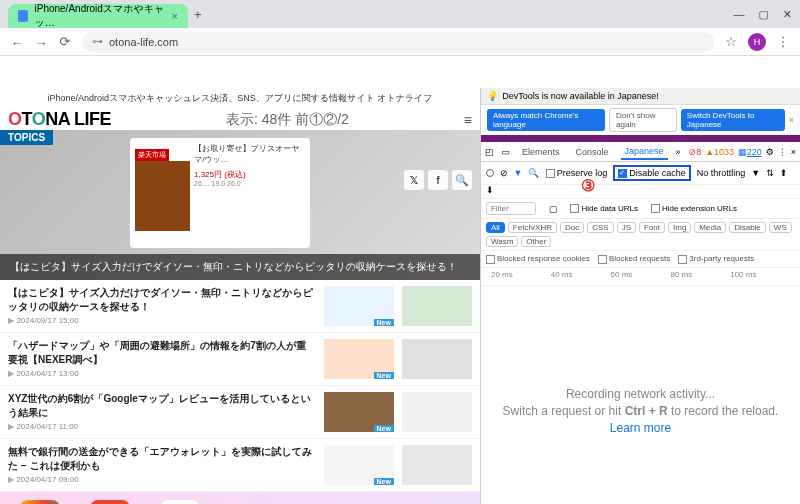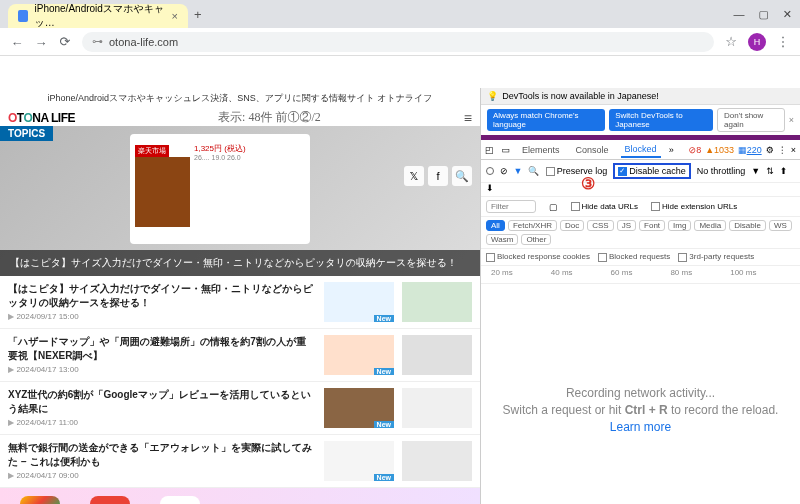--- a/index.html
+++ b/index.html
@@ -1,39 +1,39 @@
 <!DOCTYPE html>
 <html><head>
 <meta charset="utf-8">
 <style>
 * { margin: 0; padding: 0; box-sizing: border-box; font-family: Arial, sans-serif; }
 body { width: 800px; height: 504px; background: #fff; overflow: hidden; position: relative; }
 
 .chrome-top { height: 28px; background: #dfe1e5; display: flex; align-items: center; padding: 0 8px; }
-.tab { background: #fef9c3; border-radius: 8px 8px 0 0; height: 24px; margin-top: 4px; padding: 0 10px; display: flex; align-items: center; font-size: 10px; gap: 6px; max-width: 180px; }
+.tab { background: #86efac; border-radius: 8px 8px 0 0; height: 24px; margin-top: 4px; padding: 0 10px; display: flex; align-items: center; font-size: 10px; gap: 6px; max-width: 180px; }
 .tab .favicon { width: 12px; height: 12px; background: #4285f4; border-radius: 2px; }
 .tab .close-x { margin-left: auto; font-size: 11px; color: #666; }
 .plus-tab { margin-left: 6px; color: #555; font-size: 13px; }
 .window-controls { margin-left: auto; display: flex; gap: 14px; color: #444; font-size: 11px; }
 .window-controls span { cursor: pointer; }
 
 .url-bar { height: 28px; background: #fff; display: flex; align-items: center; padding: 0 10px; gap: 10px; border-bottom: 1px solid #ddd; }
 .nav-icon { width: 14px; height: 14px; color: #5f6368; display: flex; align-items: center; justify-content: center; font-size: 13px; }
 .url-field { flex: 1; height: 20px; background: #f1f3f4; border-radius: 10px; padding: 0 10px; display: flex; align-items: center; font-size: 11px; color: #444; }
 .avatar { width: 18px; height: 18px; border-radius: 50%; background: #9c27b0; color: #fff; display: flex; align-items: center; justify-content: center; font-size: 9px; }
 
 .content-wrap { display: flex; height: calc(100% - 56px); margin-top: 32px; }
 .left-pane { width: 480px; overflow: hidden; position: relative; }
 .right-pane { flex: 1; border-left: 1px solid #ccc; background: #fff; font-size: 9px; display: flex; flex-direction: column; }
 
 .site-desc { font-size: 9px; text-align: center; padding: 4px; color: #333; }
 .logo-row { display: flex; align-items: center; justify-content: space-between; padding: 0 8px; }
-.logo { font-size: 12px; font-weight: bold; letter-spacing: -0.5px; }
+.logo { font-size: 18px; font-weight: bold; letter-spacing: -0.5px; }
 .logo .o1{color:#e63946}.logo .o2{color:#2a9d8f}
-.stats { font-size: 12px; color: #666; font-family: Liberation Serif, serif; }
+.stats { font-size: 14px; color: #666; }
 .menu-btn { font-size: 14px; color: #555; }
 
 .hero { position: relative; height: 150px; background: #aaa; overflow: hidden; }
 .hero-bg { position: absolute; inset: 0; background: linear-gradient(135deg,#b8b8b8,#ddd); }
 .hero-card { position: absolute; left: 130px; top: 8px; width: 180px; height: 110px; background: #fff; border-radius: 4px; padding: 5px; display: flex; gap: 4px; }
 .hero-card .ph { width: 55px; height: 70px; background: #8b4513; }
 .hero-card .txt { font-size: 8px; color: #333; }
 .topics-label { position: absolute; left: 0; top: 0; background: #0066a8; color: #fff; font-size: 10px; padding: 2px 8px; font-weight: bold; }
 .social-icons { position: absolute; right: 8px; top: 40px; display: flex; gap: 4px; }
 .social-icons span { width: 20px; height: 20px; background: rgba(255,255,255,.9); border-radius: 3px; display: flex; align-items: center; justify-content: center; font-size: 11px; }
@@ -49,21 +49,21 @@
 
 .bottom-strip { height: 55px; background: linear-gradient(90deg,#ffd7f0,#f0e0ff); display: flex; align-items: center; gap: 30px; padding: 0 20px; }
 .app-ico { width: 40px; height: 40px; border-radius: 8px; display: flex; align-items: center; justify-content: center; font-size: 20px; }
 .app-photos { background: linear-gradient(135deg,#fbbc04,#ea4335,#34a853,#4285f4); color:#fff;}
 .app-s { background: #ea4335; color: #fff; font-weight: bold; }
 .app-c { background: #fff; color: #333; }
 
 
 .dt-info-bar { background: #f0f0f0; padding: 3px 6px; display: flex; align-items: center; gap: 4px; border-bottom: 1px solid #ddd; }
 .dt-info-bar .bulb { color: #f5a623; }
-.dt-lang-bar { padding: 3px 6px; display: flex; gap: 4px; border-bottom: 5px solid #701a75; align-items: center; }
+.dt-lang-bar { padding: 3px 6px; display: flex; gap: 4px; border-bottom: 7px solid #701a75; align-items: center; }
 .pill { padding: 2px 6px; border-radius: 3px; font-size: 8px; }
 .pill-blue { background: #1a73e8; color: #fff; }
 .pill-outline { border: 1px solid #ccc; color: #555; }
 .close-info { margin-left: auto; color: #888; }
 
 .dt-tabs { display: flex; align-items: center; border-bottom: 1px solid #ccc; padding: 0 4px; height: 20px; gap: 8px; }
 .dt-tab { font-size: 9px; color: #555; padding: 2px 4px; }
 .dt-tab.active { color: #1a73e8; border-bottom: 2px solid #1a73e8; }
 .dt-icons-right { margin-left: auto; display: flex; gap: 4px; align-items: center; font-size: 9px; }
 .err-b { color: #d93025; }
@@ -137,20 +137,21 @@
 
     <div class="hero">
       <div class="hero-bg"></div>
       <div class="topics-label">TOPICS</div>
       <div class="hero-card">
         <div>
           <div style="background:#c00;color:#fff;font-size:7px;padding:1px 3px;display:inline-block;">楽天市場</div>
           <div class="ph"></div>
         </div>
         <div class="txt">
+          <div>【お取り寄せ】プリスオーヤマ/ウッ...</div>
           <div style="color:#c00;margin-top:4px;">1,325円 (税込)</div>
           <div style="font-size:7px;color:#888;">26.... 19.0 26.0</div>
         </div>
       </div>
       <div class="social-icons">
         <span>𝕏</span>
         <span>f</span>
         <span>🔍</span>
       </div>
       <div class="hero-title">【はこピタ】サイズ入力だけでダイソー・無印・ニトリなどからピッタリの収納ケースを探せる！</div>
@@ -204,31 +205,31 @@
     </div>
   </div>
 
   <div class="right-pane">
     <div class="dt-info-bar">
       <span class="bulb">💡</span>
       <span>DevTools is now available in Japanese!</span>
     </div>
     <div class="dt-lang-bar">
       <span class="pill pill-blue">Always match Chrome's language</span>
+      <span class="pill pill-outline">Don't show again</span>
       <span class="pill pill-blue">Switch DevTools to Japanese</span>
-      <span class="pill pill-outline">Don't show again</span>
       <span class="close-info">×</span>
     </div>
 
     <div class="dt-tabs">
       <span>◰</span>
       <span>▭</span>
       <span class="dt-tab">Elements</span>
       <span class="dt-tab">Console</span>
-      <span class="dt-tab active">Blocked</span>
+      <span class="dt-tab active">Japanese</span>
       <span>»</span>
       <div class="dt-icons-right">
         <span class="err-b">⊘<span>8</span></span>
         <span class="warn-b">▲<span>1033</span></span>
         <span class="cnt-b">▦<span>220</span></span>
         <span>⚙</span>
         <span>⋮</span>
         <span>×</span>
       </div>
     </div>

